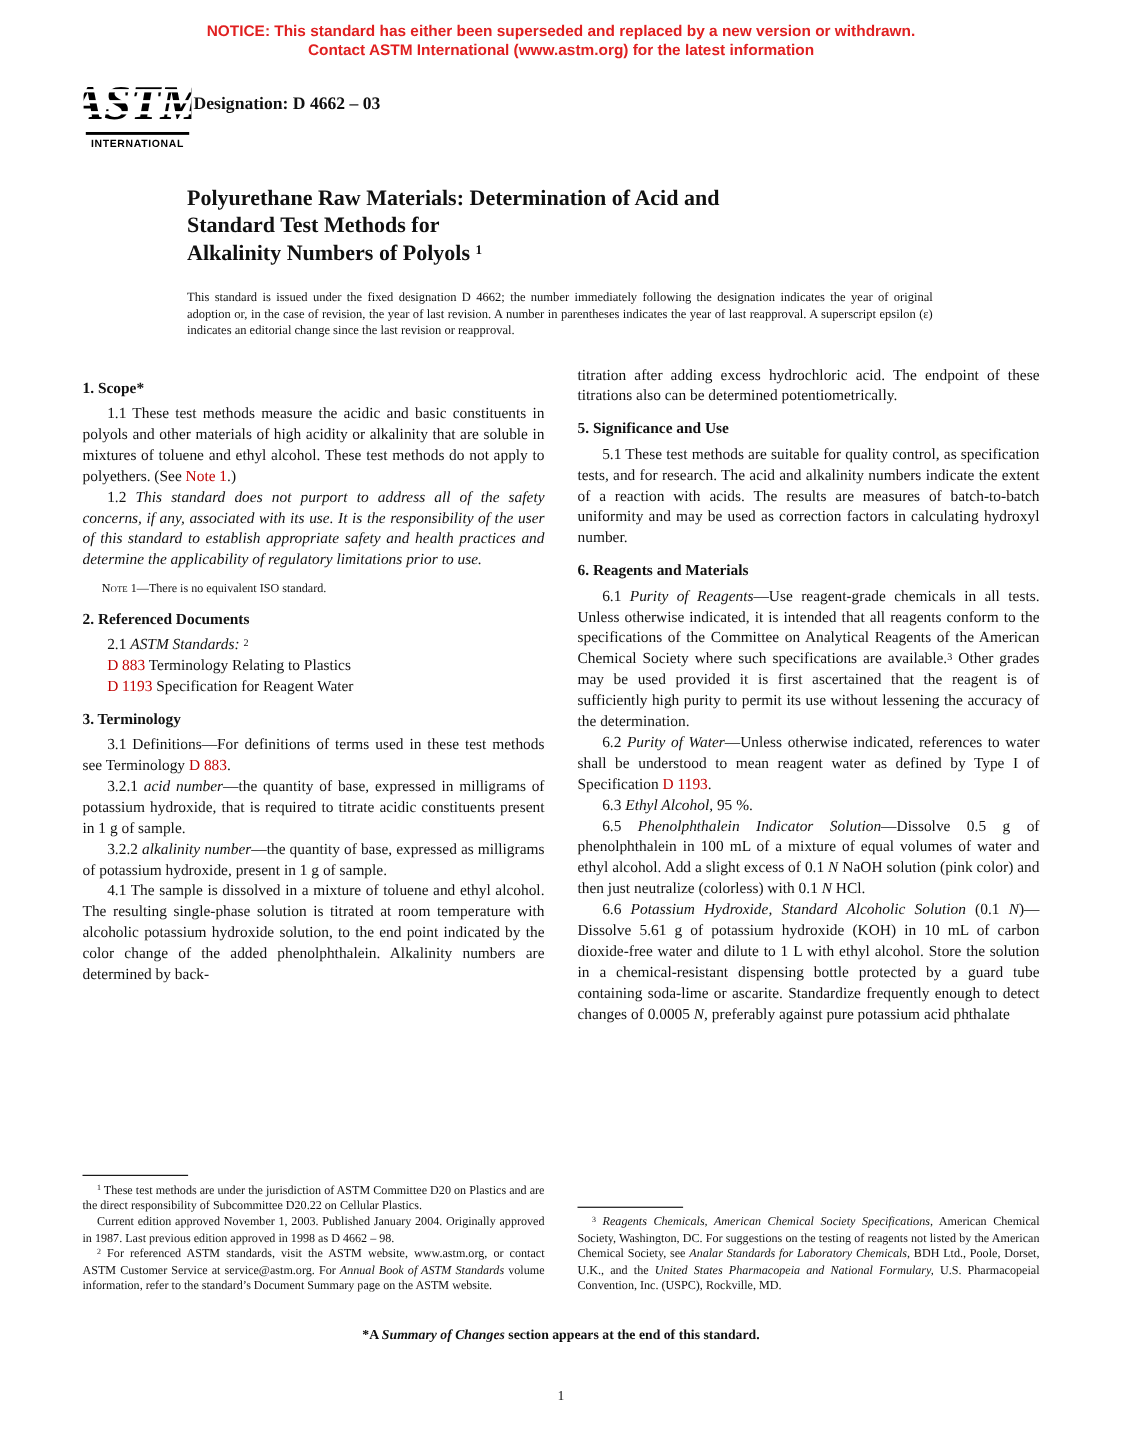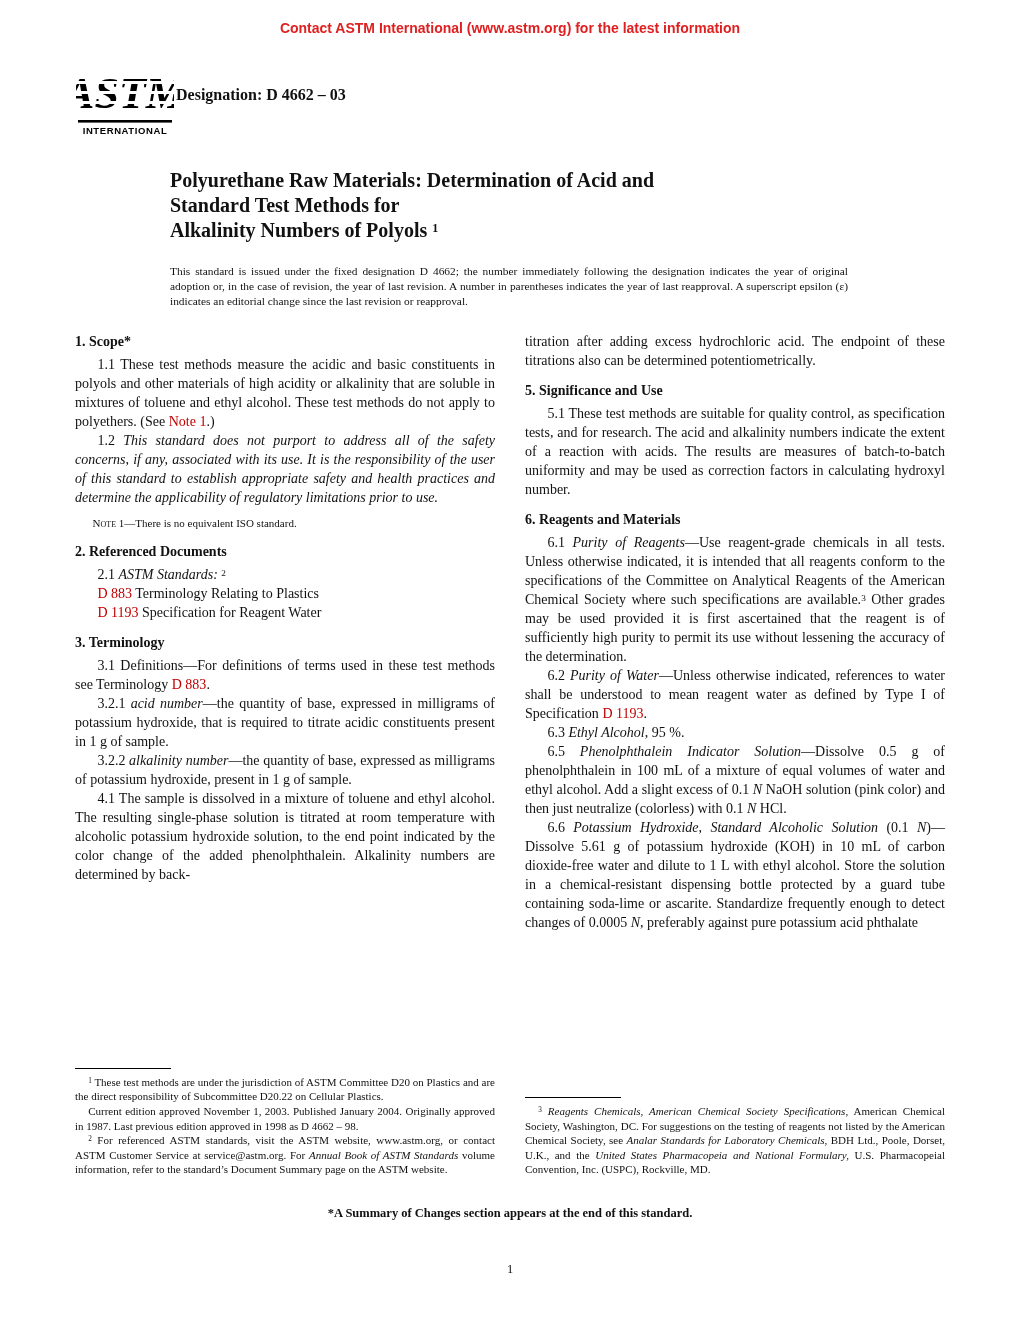--- a/index.html
+++ b/index.html
@@ -48,31 +48,31 @@
     position:absolute;left:75px;top:332px;width:870px;height:845px;
     display:flex;gap:30px;
   }
   .col{
     width:420px;height:100%;
     display:flex;flex-direction:column;
     font-size:14px;line-height:19px;
   }
   .blk{margin:0;}
   .blk.h{font-weight:bold;margin:11px 0 4px 0;}
-  [data-mount] > .h:first-child{margin-top:0;}
+  [data-mount] > .h:first-child{margin-top:12px;}
   .blk.p,.blk.pi{text-indent:1.6em;text-align:justify;}
   .blk.pc{text-align:justify;font-family:Liberation Serif, serif;}
   .blk.note{margin:9px 0;font-size:11px;line-height:15px;text-indent:1.6em;}
   .blk.ref{padding-left:1.6em;}
   .blk.fn{font-size:11px;line-height:14.6px;text-align:justify;text-indent:1.2em;}
   .fnblock{margin-top:auto;}
   .fnrule{width:96px;border-top:1.3px solid #000;margin:0 0 6px 0;}
   .i{font-style:italic;}
   .b{font-weight:bold;}
-  .bi{font-weight:bold;}
+  .bi{font-weight:bold;font-style:italic;}
   .sc{font-variant:small-caps;}
   .link{color:var(--link-red);}
   sup{font-size:0.66em;line-height:0;position:relative;top:-0.38em;vertical-align:baseline;}
   
   .summary-line{
     position:absolute;top:1206px;left:0;right:0;
     text-align:center;font-size:12.5px;
   }
   .copyright{
     position:absolute;left:75px;top:1236px;right:75px;
@@ -82,20 +82,21 @@
     position:absolute;top:1262px;left:0;right:0;
     text-align:center;font-size:12.5px;
   }
 </style>
 </head>
 <body>
 
 <div class="page">
 
   <div class="notice">
+    <div>NOTICE: This standard has either been superseded and replaced by a new version or withdrawn.</div>
     <div>Contact ASTM International (www.astm.org) for the latest information</div>
   </div>
 
   <div class="logo-wrap">
     <svg class="logo-svg" viewBox="0 0 98 80">
       <text x="49" y="40" text-anchor="middle" class="logo-astm">ASTM</text>
       <rect x="0" y="13" width="98" height="3" fill="#ffffff"></rect>
       <rect x="0" y="23" width="98" height="3" fill="#ffffff"></rect>
       <rect x="0" y="33" width="98" height="3" fill="#ffffff"></rect>
       <rect x="2" y="52" width="94" height="2.6" fill="#000000"></rect>

